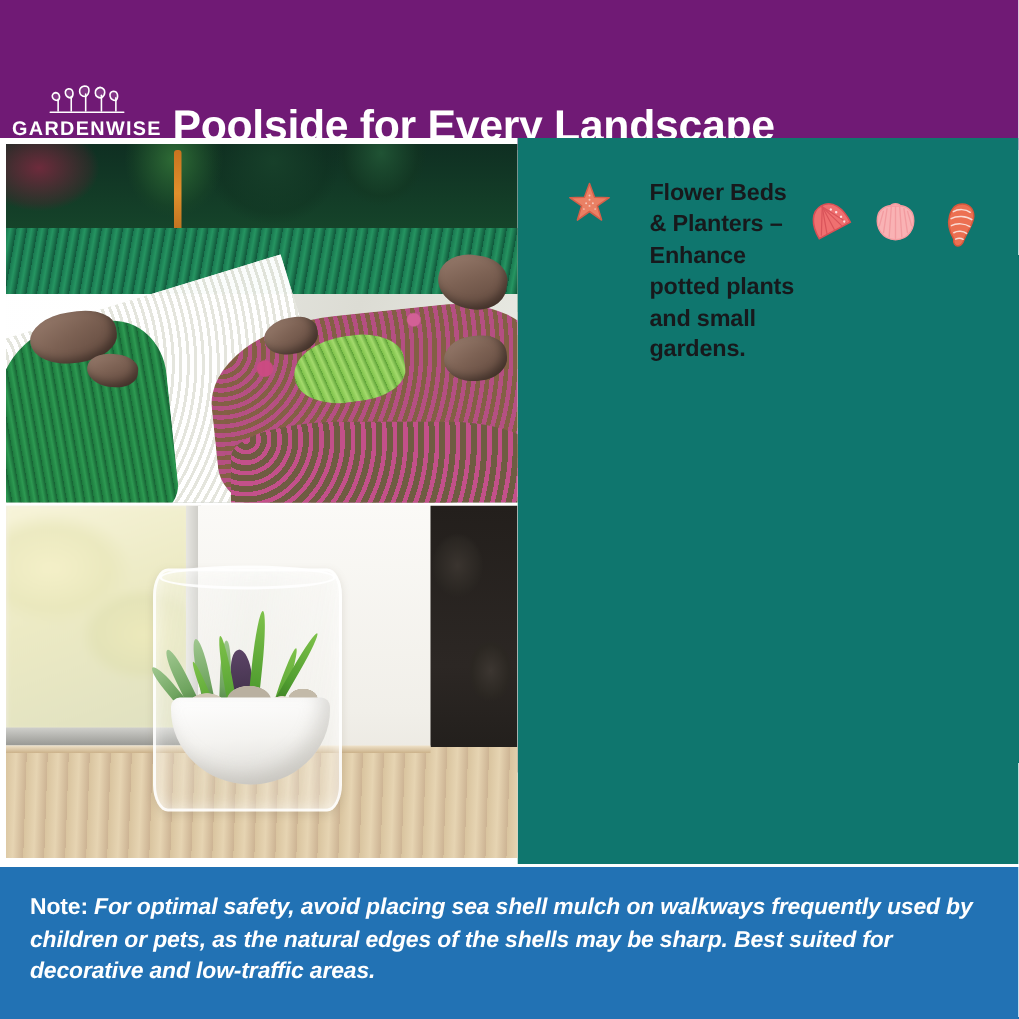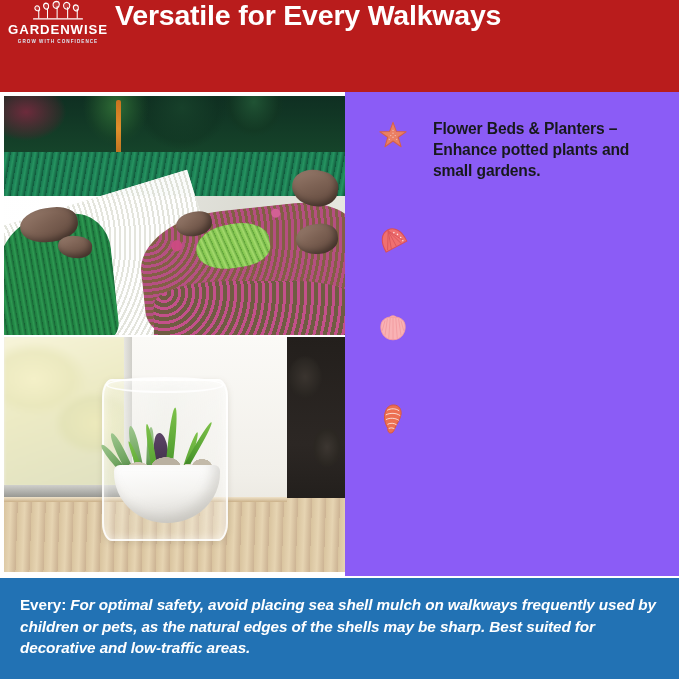--- a/index.html
+++ b/index.html
@@ -21,23 +21,23 @@
     background: #ffffff;
     box-sizing: border-box;
   }
 
   
   .header {
     position: absolute;
     left: 0; top: 0;
     width: 679px;
     height: 100px;
-    background: #b91c1c;
-    display: flex;
-    align-items: flex-start;
+    background: #701a75;
+    display: flex;
+    align-items: flex-end;
     box-sizing: border-box;
   }
   .brand {
     width: 108px;
     min-width: 108px;
     padding-left: 8px;
     display: flex;
     flex-direction: column;
     align-items: center;
     justify-content: center;
@@ -350,25 +350,25 @@
     left: 150px; top: 96px;
     width: 14px; height: 36px;
     background: linear-gradient(180deg, #5c4466, #3e2f48);
     border-radius: 50% 50% 20% 20%;
     transform: rotate(-6deg);
   }
 
   
   .bullets-col {
     flex: 1;
-    background: #8b5cf6;
+    background: #0f766e;
     padding: 14px 16px 10px 26px;
     box-sizing: border-box;
     display: flex;
-    flex-direction: column;
+    flex-direction: row;
     justify-content: flex-start;
   }
   .bullet {
     display: flex;
     align-items: flex-start;
     margin-bottom: 17px;
   }
   .bullet:last-child { margin-bottom: 0; }
   .bullet-icon {
     width: 44px;
@@ -435,21 +435,21 @@
           <path d="M43 20 L43 8"></path>
           <path d="M43 10 C37 10, 37 3, 42 2 C47 3, 46 8, 43 10 Z" fill="#ffffff" fill-opacity="0.12"></path>
           <path d="M54 20 L54 10"></path>
           <path d="M54 12 C49 12, 48 6, 52 5 C56 5, 56 10, 54 12 Z" fill="#ffffff" fill-opacity="0.12"></path>
           <path d="M4 21 L60 21"></path>
         </g>
       </svg>
       <div class="brand-name">GARDENWISE</div>
       <div class="brand-tagline">GROW WITH CONFIDENCE</div>
     </div>
-    <div class="header-title">Versatile for Every Walkways</div>
+    <div class="header-title">Poolside for Every Landscape</div>
   </div>
 
   <div class="content">
 
     <div class="media-col">
 
       <div class="photo photo-garden">
         <div class="garden-sky"></div>
         <div class="garden-house"></div>
         <div class="garden-window"></div>
@@ -570,16 +570,16 @@
               <path d="M11.8 27 C13.5 26.2, 15.8 26.3, 17.2 27.2"></path>
             </g>
           </svg>
         </div>
       </div>
 
     </div>
   </div>
 
   <div class="footer">
-    <div class="footer-text"><span class="footer-label">Every:</span><span> For optimal safety, avoid placing sea shell mulch on walkways frequently used by children or pets, as the natural edges of the shells may be sharp. Best suited for decorative and low-traffic areas.</span></div>
+    <div class="footer-text"><span class="footer-label">Note:</span><span> For optimal safety, avoid placing sea shell mulch on walkways frequently used by children or pets, as the natural edges of the shells may be sharp. Best suited for decorative and low-traffic areas.</span></div>
   </div>
 
 </div>
 
 </body></html>

